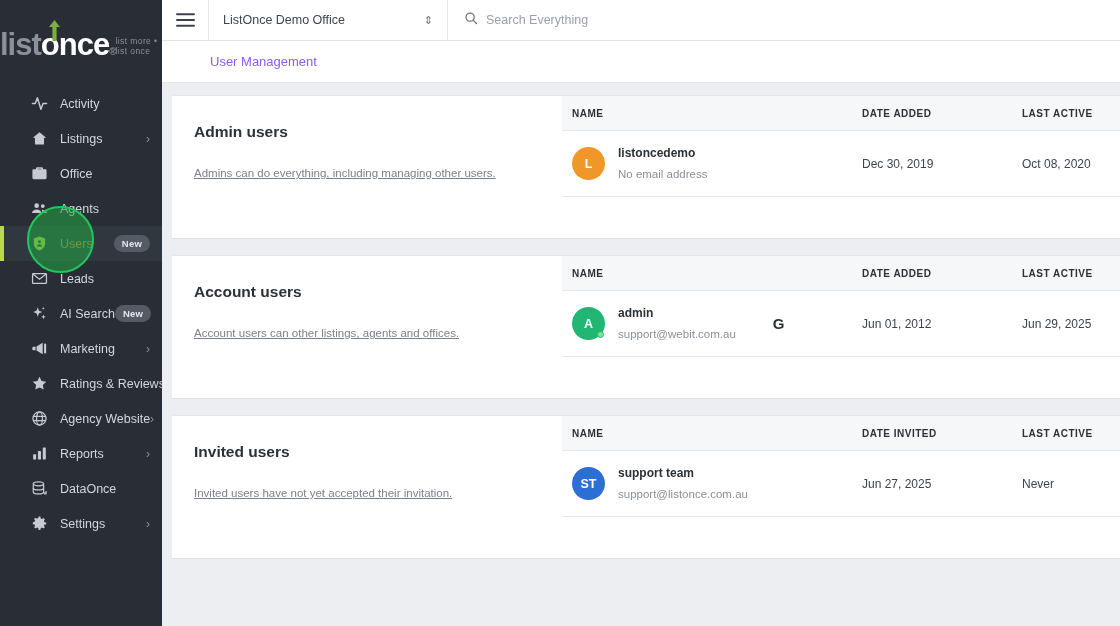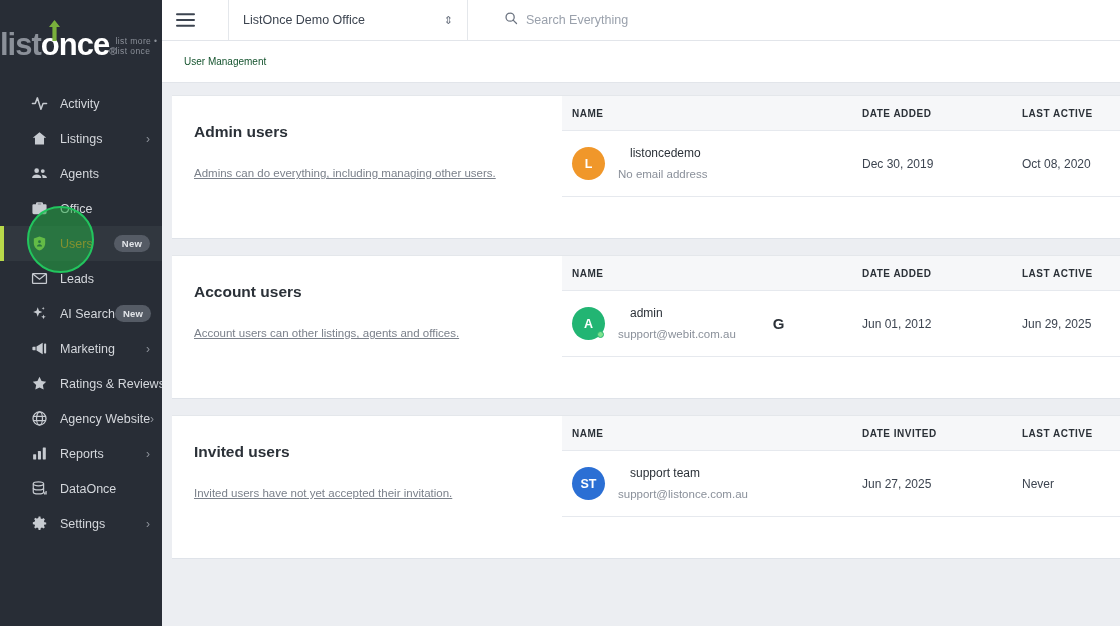--- a/index.html
+++ b/index.html
@@ -93,21 +93,20 @@
     flex: 1; height: 626px;
     display: flex; flex-direction: column;
     background: #eceef2;
     overflow: hidden;
   }
   .topbar {
     height: 41px; min-height: 41px;
     background: #ffffff;
     display: flex; align-items: stretch;
     border-bottom: 1px solid #e2e5ea;
-    gap: 20px;
   }
   .hamburger {
     width: 46px; display: flex; align-items: center; justify-content: center;
     cursor: pointer;
   }
   .hamburger svg { display: block; }
   .office-select {
     width: 240px;
     border-left: 1px solid #e4e7eb;
     border-right: 1px solid #e4e7eb;
@@ -128,21 +127,21 @@
   }
   .searchbox input::placeholder { color: #9aa1ac; }
 
   .pagebar {
     height: 42px; min-height: 42px;
     background: #ffffff;
     display: flex; align-items: center;
     padding-left: 22px;
     border-bottom: 1px solid #e2e5ea;
   }
-  .pagebar .title { font-size: 10px; color: #14532d; }
+  .pagebar .title { font-size: 13px; color: #8b5cf6; margin-left: 26px; }
 
   .content { flex: 1; overflow: hidden; padding-top: 0; }
 
   .card {
     background: #ffffff;
     margin-left: 10px;
     border-top: 1px solid #e4e7eb;
     border-bottom: 1px solid #dfe3e9;
     display: flex;
     min-height: 144px;
@@ -180,21 +179,21 @@
     width: 33px; height: 33px; min-width: 33px; border-radius: 50%;
     display: flex; align-items: center; justify-content: center;
     color: #fff; font-size: 12.5px; font-weight: bold;
     position: relative;
   }
   .avatar .dot {
     position: absolute; right: 1px; bottom: 2px;
     width: 7px; height: 7px; border-radius: 50%;
     background: #7ee38f; border: 1px solid #2bb673;
   }
-  .u-name { font-size: 12px; font-weight: normal; color: #2b3138; line-height: 1.35; margin-left: 12px; }
+  .u-name { font-size: 12px; font-weight: bold; color: #2b3138; line-height: 1.35; }
   .u-mail { font-size: 11.5px; color: #8a909a; line-height: 1.4; margin-top: 5px; }
   .gicon {
     font-size: 15px; font-weight: bold; color: #2b3138;
     font-family: "Liberation Sans", sans-serif;
     margin-left: 24px;
   }
 </style>
 </head>
 <body>
 
@@ -235,36 +234,36 @@
               <path d="M12 3.2 2.5 11h3.1v9.3h12.8V11h3.1z"></path>
             </svg>
         </span>
         <span class="nav-label">Listings</span>
         <span class="chev">›</span>
       </div>
 
       <div class="nav-item">
         <span class="ico">
           <svg width="17" height="17" viewBox="0 0 24 24" fill="currentColor">
+              <path d="M9 3h6a2 2 0 0 1 2 2v1h3.5A1.5 1.5 0 0 1 22 7.5V18a2 2 0 0 1-2 2H4a2 2 0 0 1-2-2V7.5A1.5 1.5 0 0 1 3.5 6H7V5a2 2 0 0 1 2-2zm.6 3h4.8V5.2H9.6z"></path>
+            </svg>
+        </span>
+        <span class="nav-label">Office</span>
+      </div>
+
+      <div class="nav-item">
+        <span class="ico">
+          <svg width="17" height="17" viewBox="0 0 24 24" fill="currentColor">
               <circle cx="8" cy="8" r="3.3"></circle>
               <circle cx="16.6" cy="8.6" r="2.7"></circle>
               <path d="M1.5 18.5c0-3.4 2.9-5.2 6.5-5.2s6.5 1.8 6.5 5.2z"></path>
               <path d="M15.2 13.6c3.1.15 7.3 1.2 7.3 4.9h-6.1c0-1.9-.5-3.6-1.2-4.9z"></path>
             </svg>
         </span>
         <span class="nav-label">Agents</span>
-      </div>
-
-      <div class="nav-item">
-        <span class="ico">
-          <svg width="17" height="17" viewBox="0 0 24 24" fill="currentColor">
-              <path d="M9 3h6a2 2 0 0 1 2 2v1h3.5A1.5 1.5 0 0 1 22 7.5V18a2 2 0 0 1-2 2H4a2 2 0 0 1-2-2V7.5A1.5 1.5 0 0 1 3.5 6H7V5a2 2 0 0 1 2-2zm.6 3h4.8V5.2H9.6z"></path>
-            </svg>
-        </span>
-        <span class="nav-label">Office</span>
       </div>
 
       <div class="nav-item active">
         <span class="accent"></span>
         <span class="ico">
           <svg width="17" height="17" viewBox="0 0 24 24" fill="currentColor">
               <path d="M12 2 4 5v6.5c0 4.6 3.2 8.6 8 10.5 4.8-1.9 8-5.9 8-10.5V5z" opacity=".95"></path>
               <circle cx="12" cy="9.5" r="2" fill="#31373f"></circle>
               <path d="M8.4 16.4c0-2 1.6-3.3 3.6-3.3s3.6 1.3 3.6 3.3z" fill="#31373f"></path>
             </svg>

